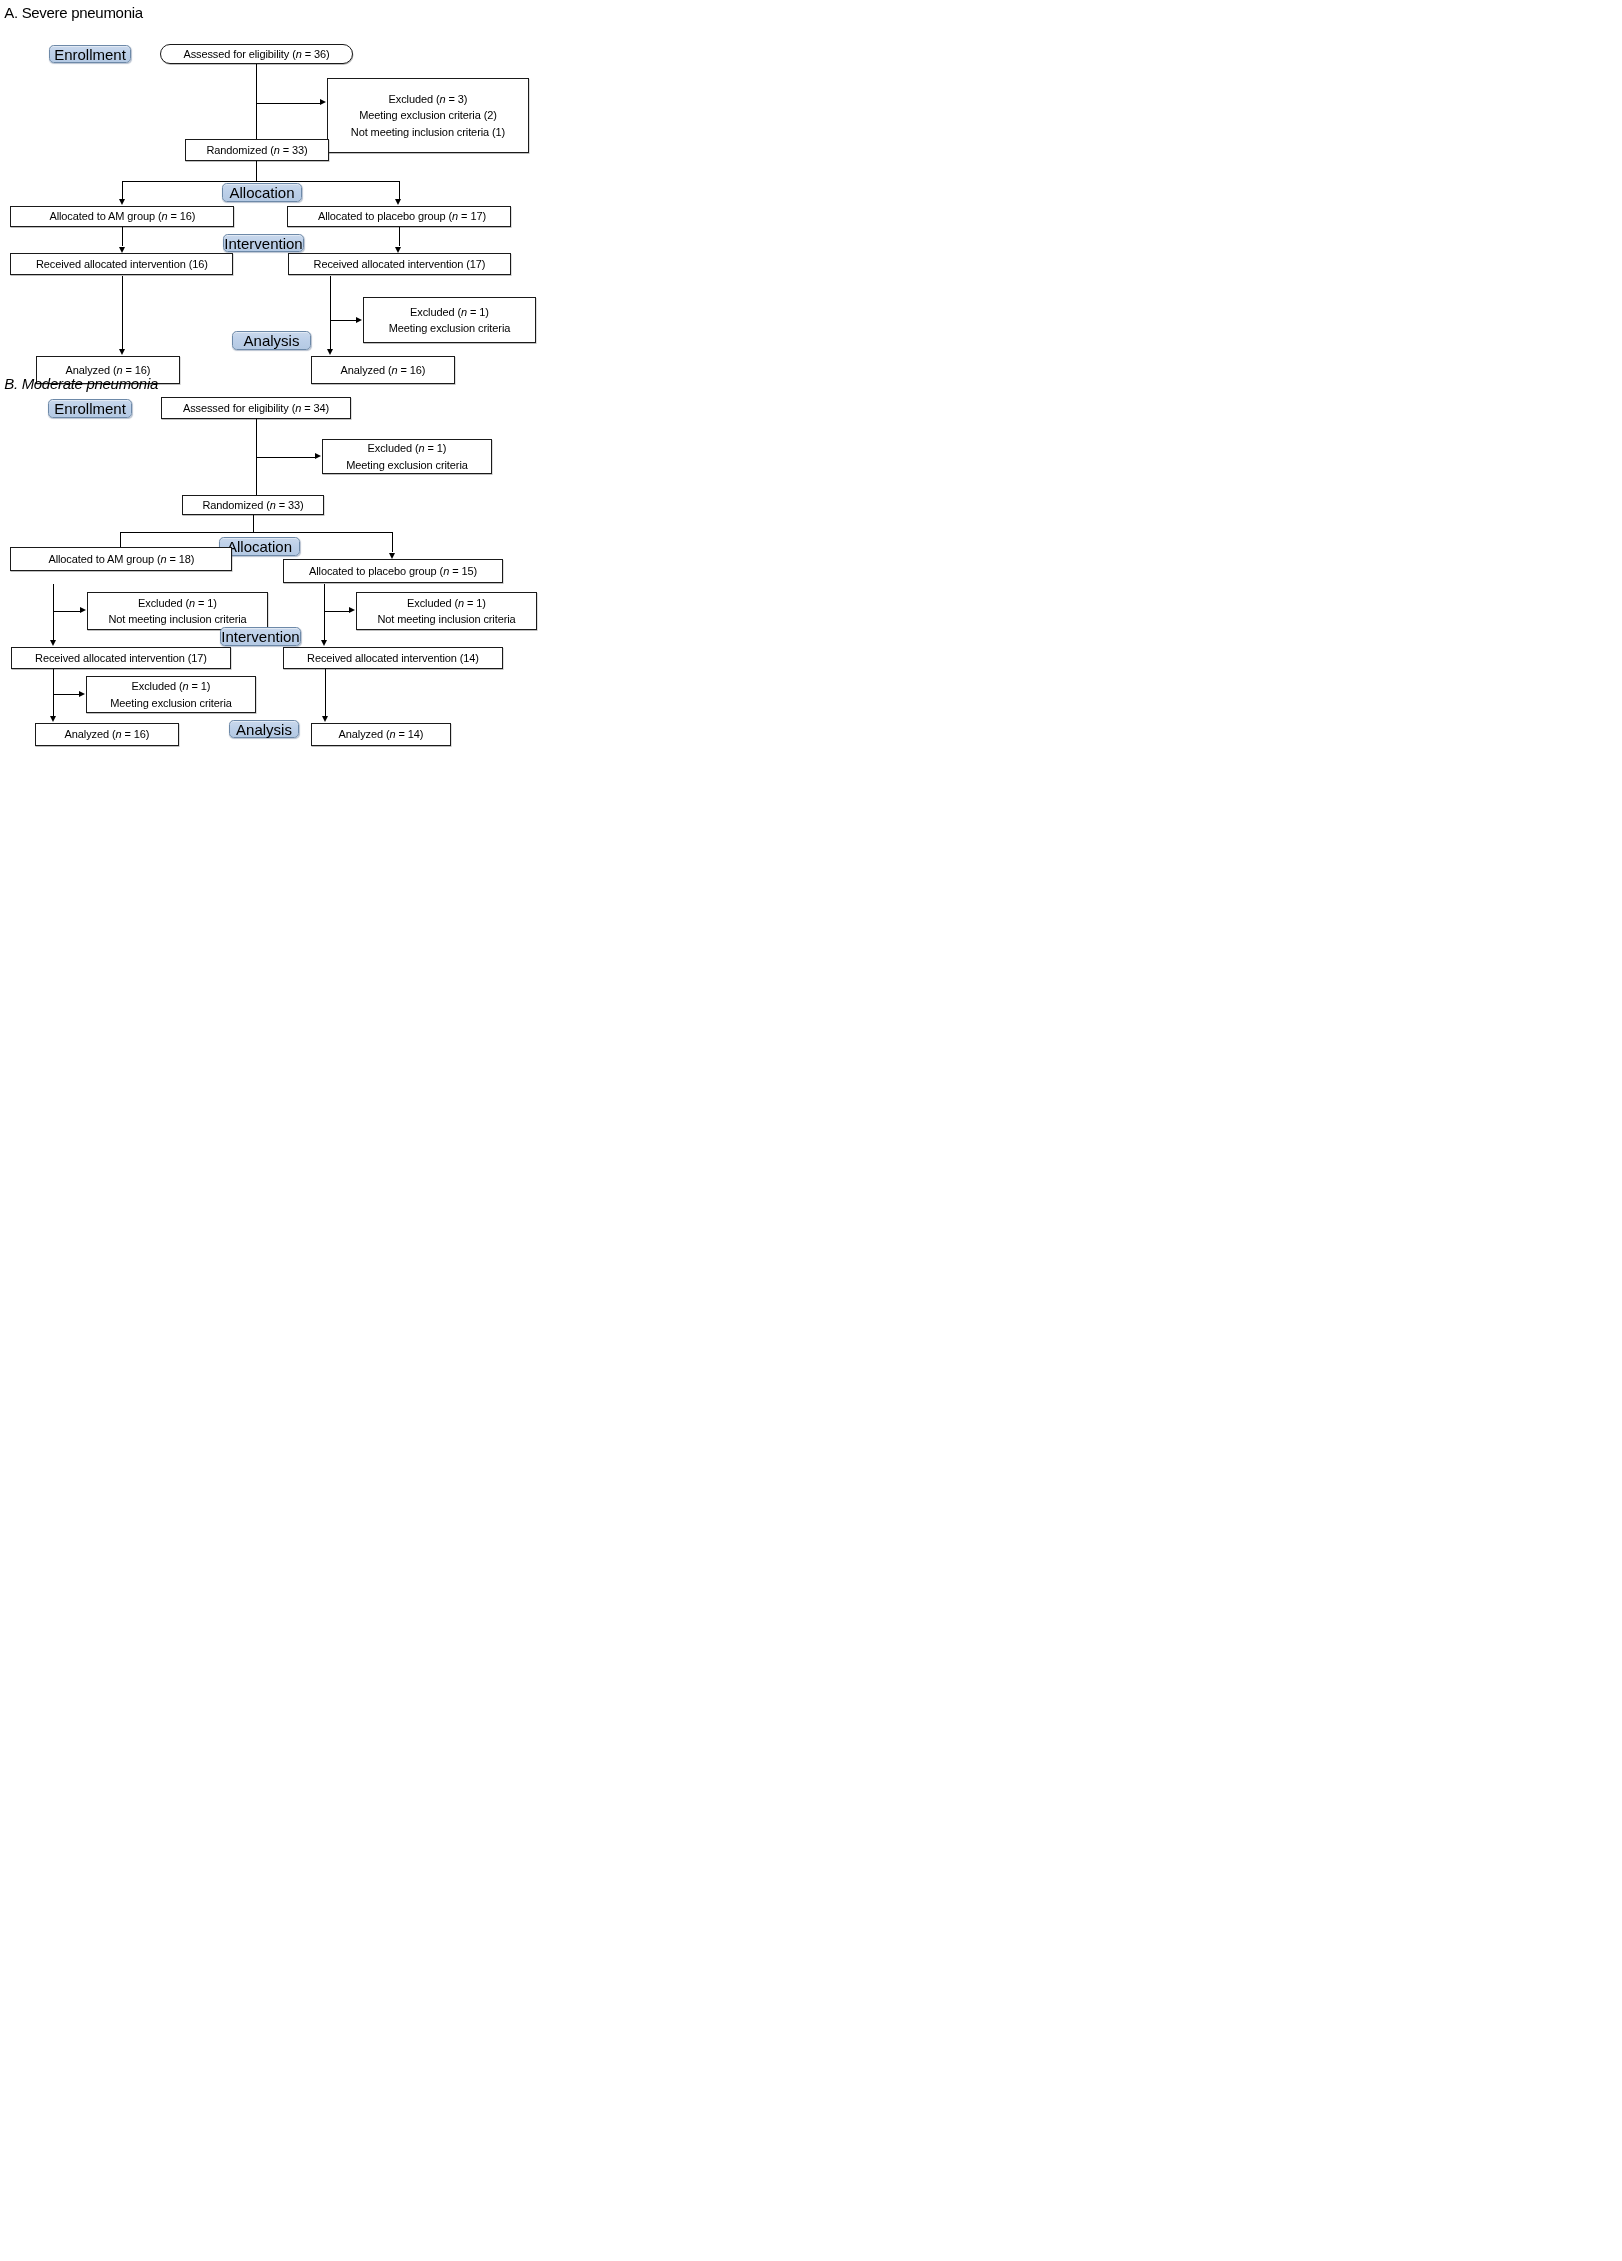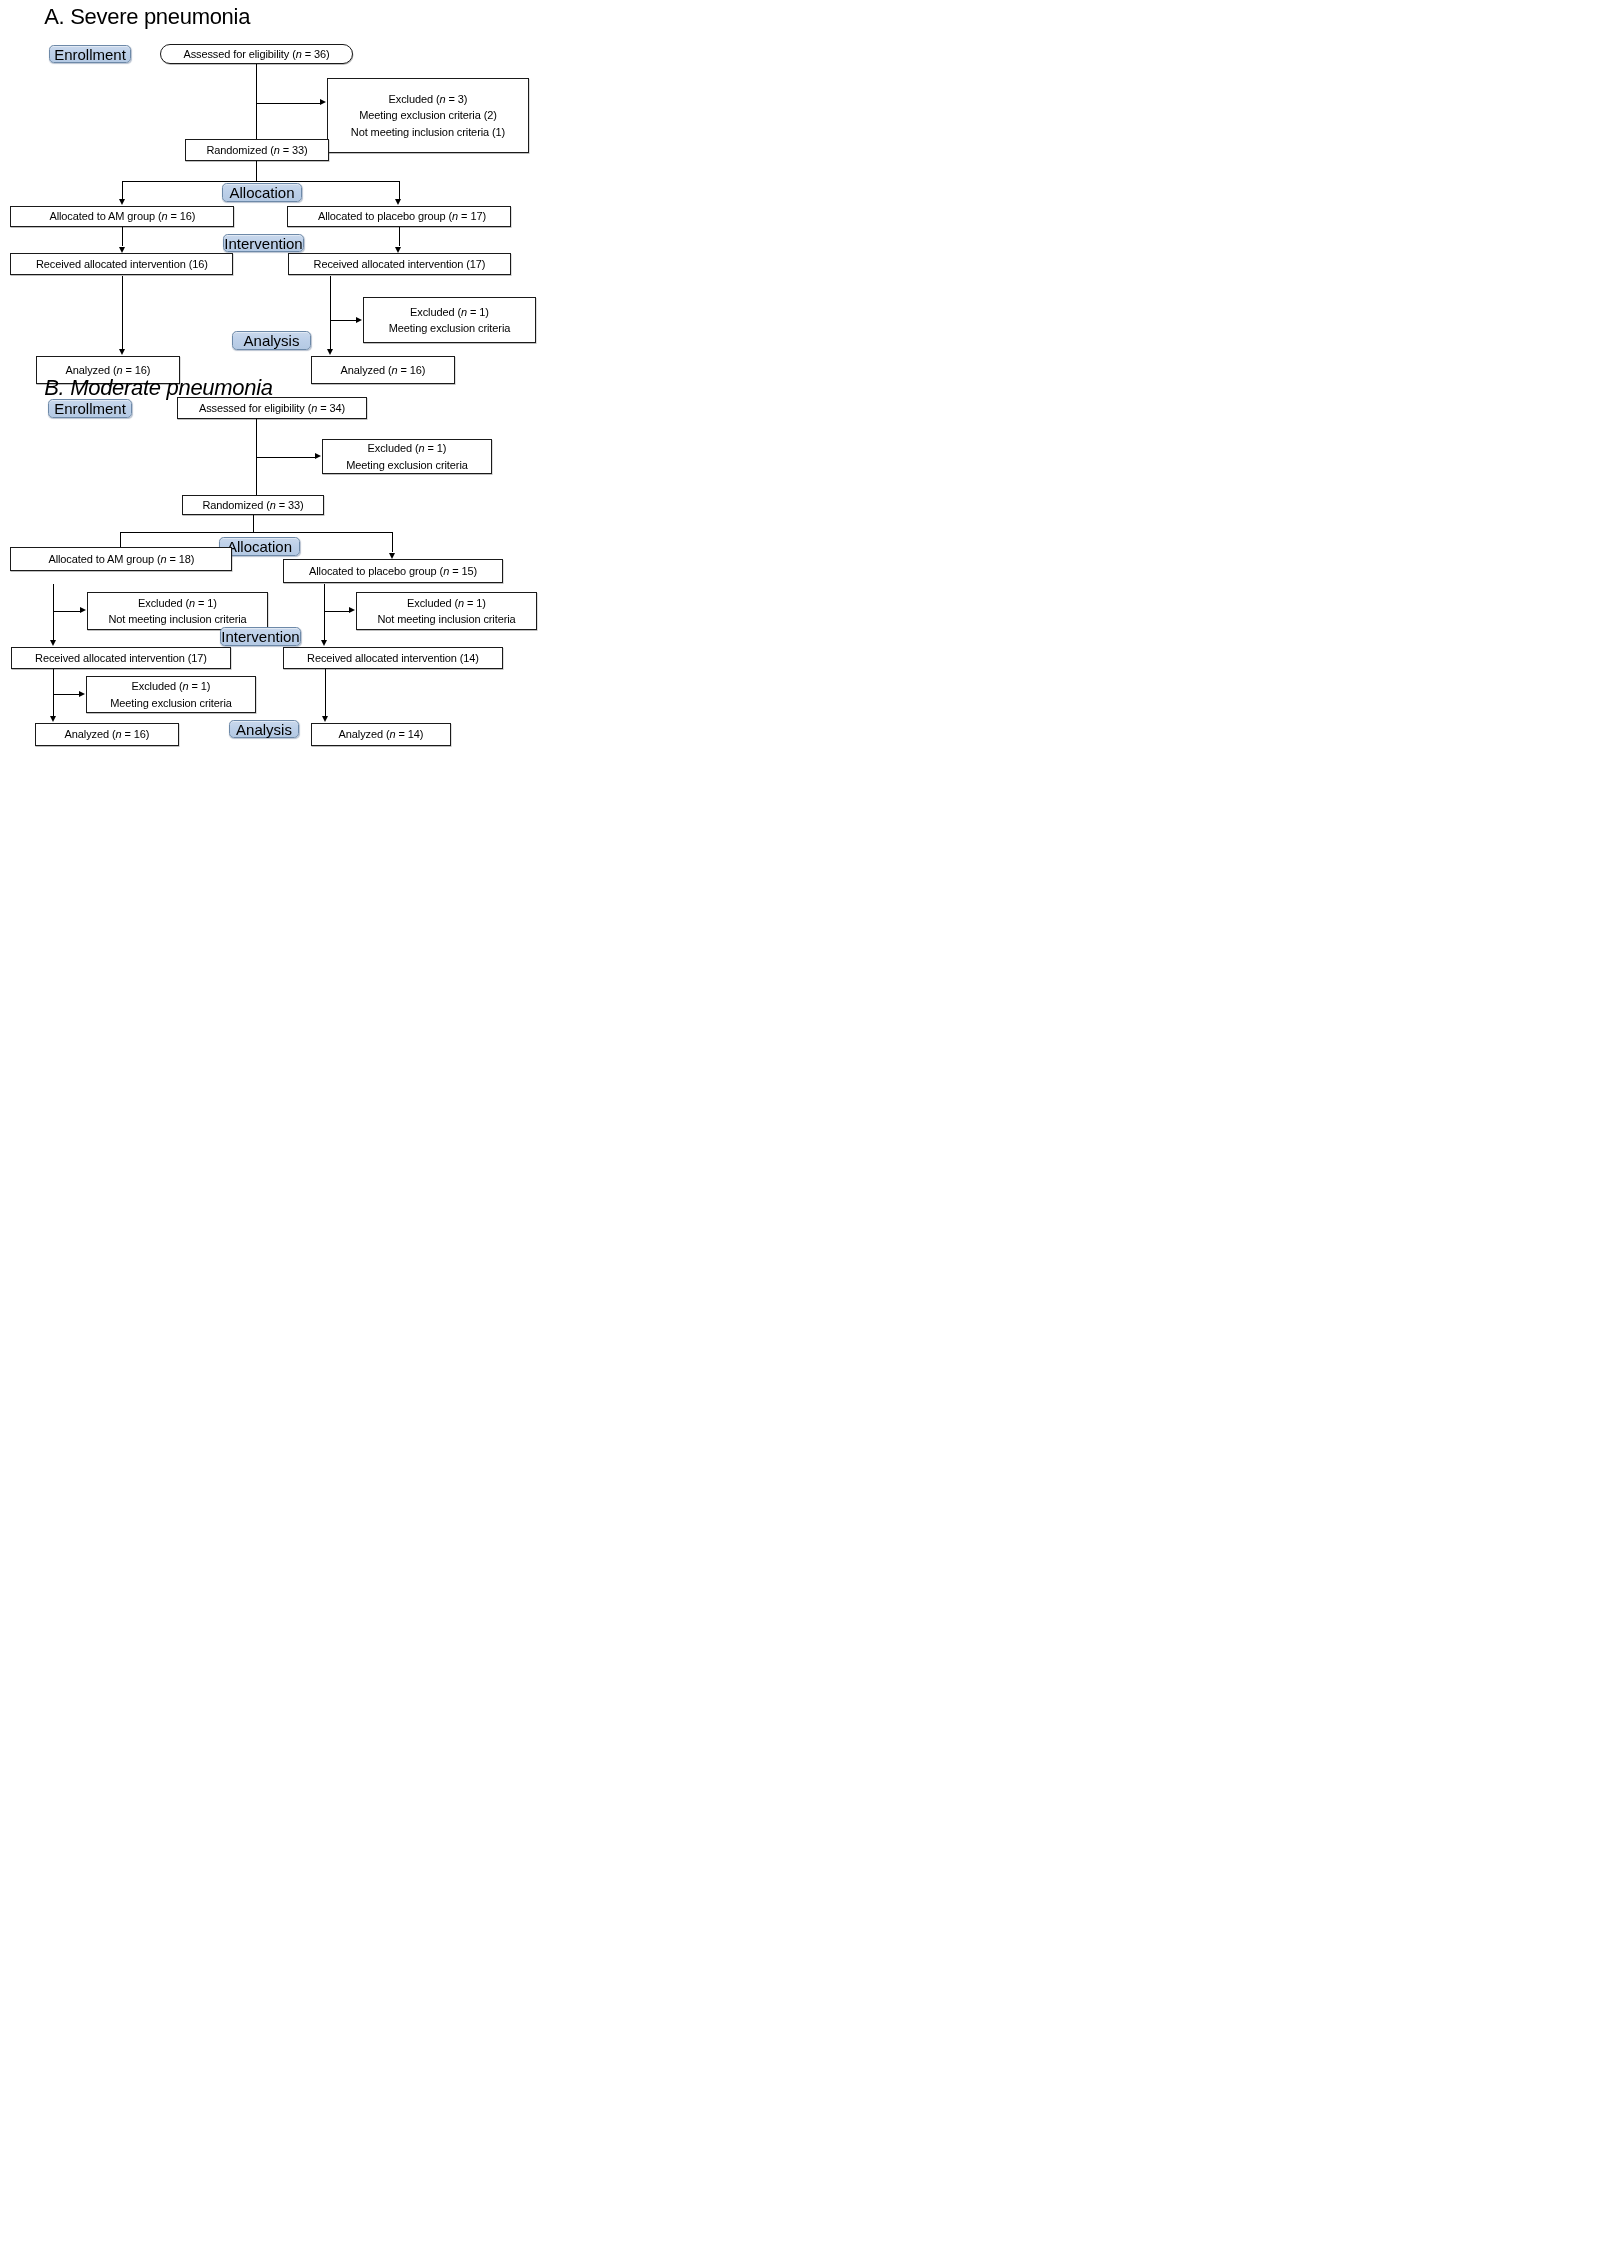--- a/index.html
+++ b/index.html
@@ -6,25 +6,24 @@
   #fig{
     position:relative;
     width:541px;height:754px;
     background:#ffffff;
     font-family:"Liberation Sans", sans-serif;
     color:#000;
     overflow:hidden;
   }
   .ptitle{
     position:absolute;
-    font-size:22px;
+    font-size:15px;
     letter-spacing:-0.3px;
     color:#000;
     white-space:nowrap;
-    margin-left:40px;
   }
   .box{
     position:absolute;
     background:#fff;
     border:1px solid #1a1a1a;
     border-top-width:1.6px;
     box-shadow:0.5px 1px 0 rgba(90,90,90,.40);
     display:flex;
     flex-direction:column;
     align-items:center;
@@ -140,21 +139,21 @@
   <div class="box" style="left:311px;top:356px;width:144px;height:27.5px;">
     <span>Analyzed (<i>n</i> = 16)</span>
   </div>
 
   <div class="ptitle" style="left:4.2px;top:375px;font-style:italic;">B. Moderate pneumonia</div>
 
   <div class="badge" style="left:48px;top:399px;width:84px;height:19px;">
     <span>Enrollment</span>
   </div>
 
-  <div class="box" style="left:161px;top:397px;width:190px;height:22px;margin-left:16px;">
+  <div class="box" style="left:161px;top:397px;width:190px;height:22px;">
     <span>Assessed for eligibility (<i>n</i> = 34)</span>
   </div>
 
   <div class="vline" style="left:256px;top:419px;height:76px;"></div>
   <div class="hline" style="left:256px;top:457px;width:59px;"></div>
   <div class="arr-r" style="left:315px;top:453px;"></div>
 
   <div class="box" style="left:322px;top:439px;width:170px;height:35px;">
     <span>Excluded (<i>n</i> = 1)</span>
     <span>Meeting exclusion criteria</span>

